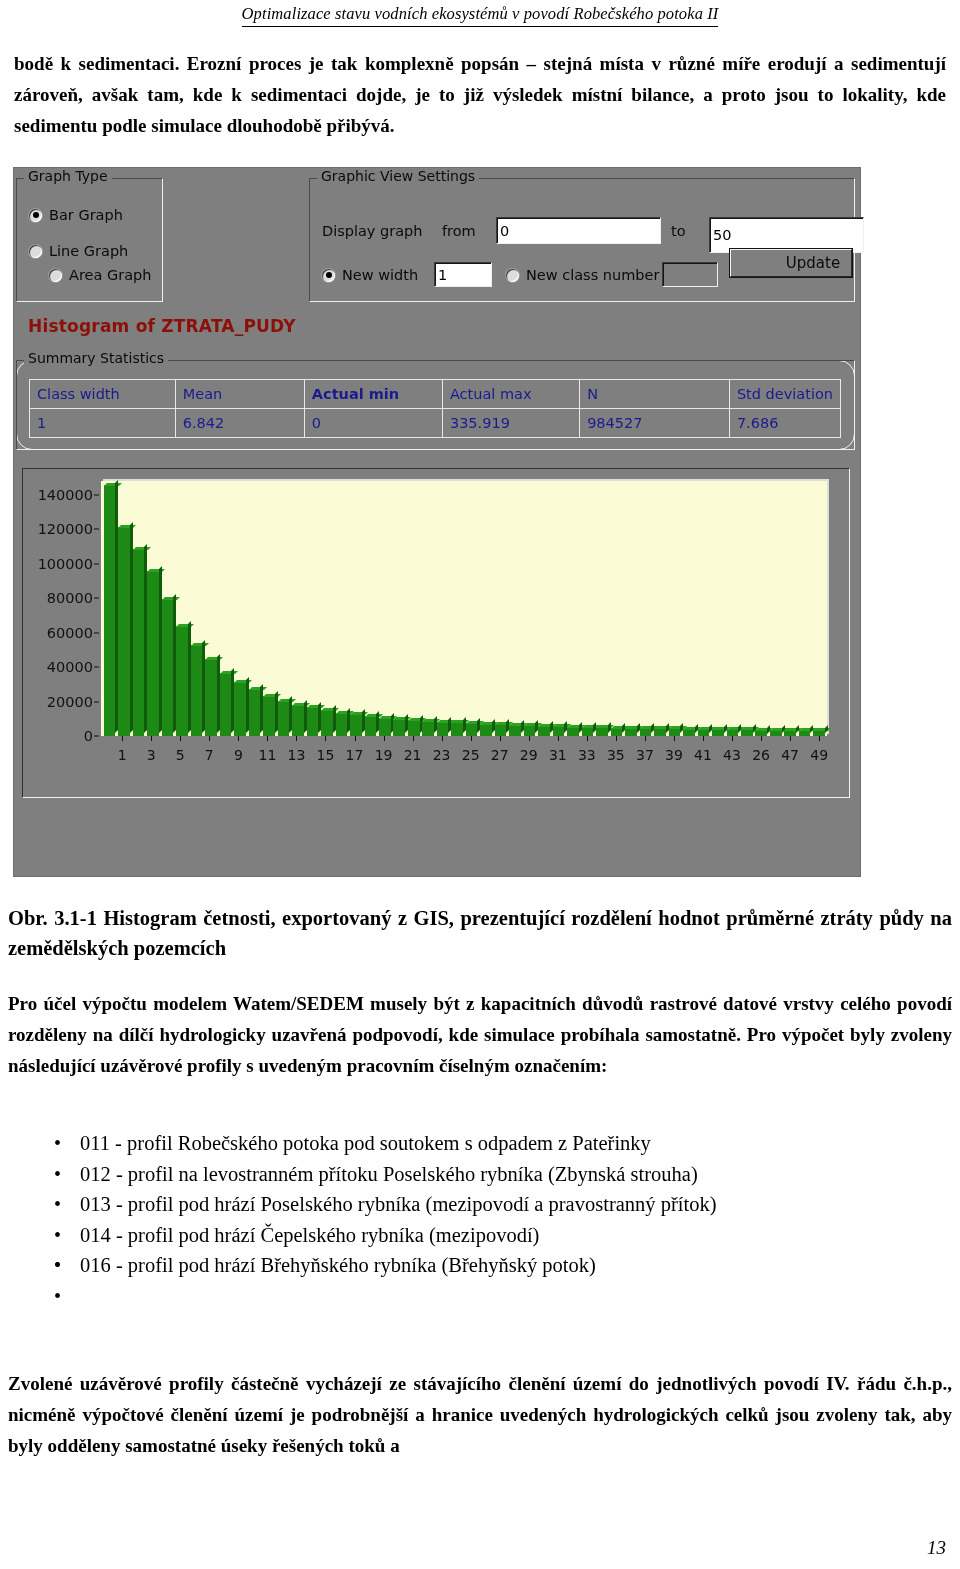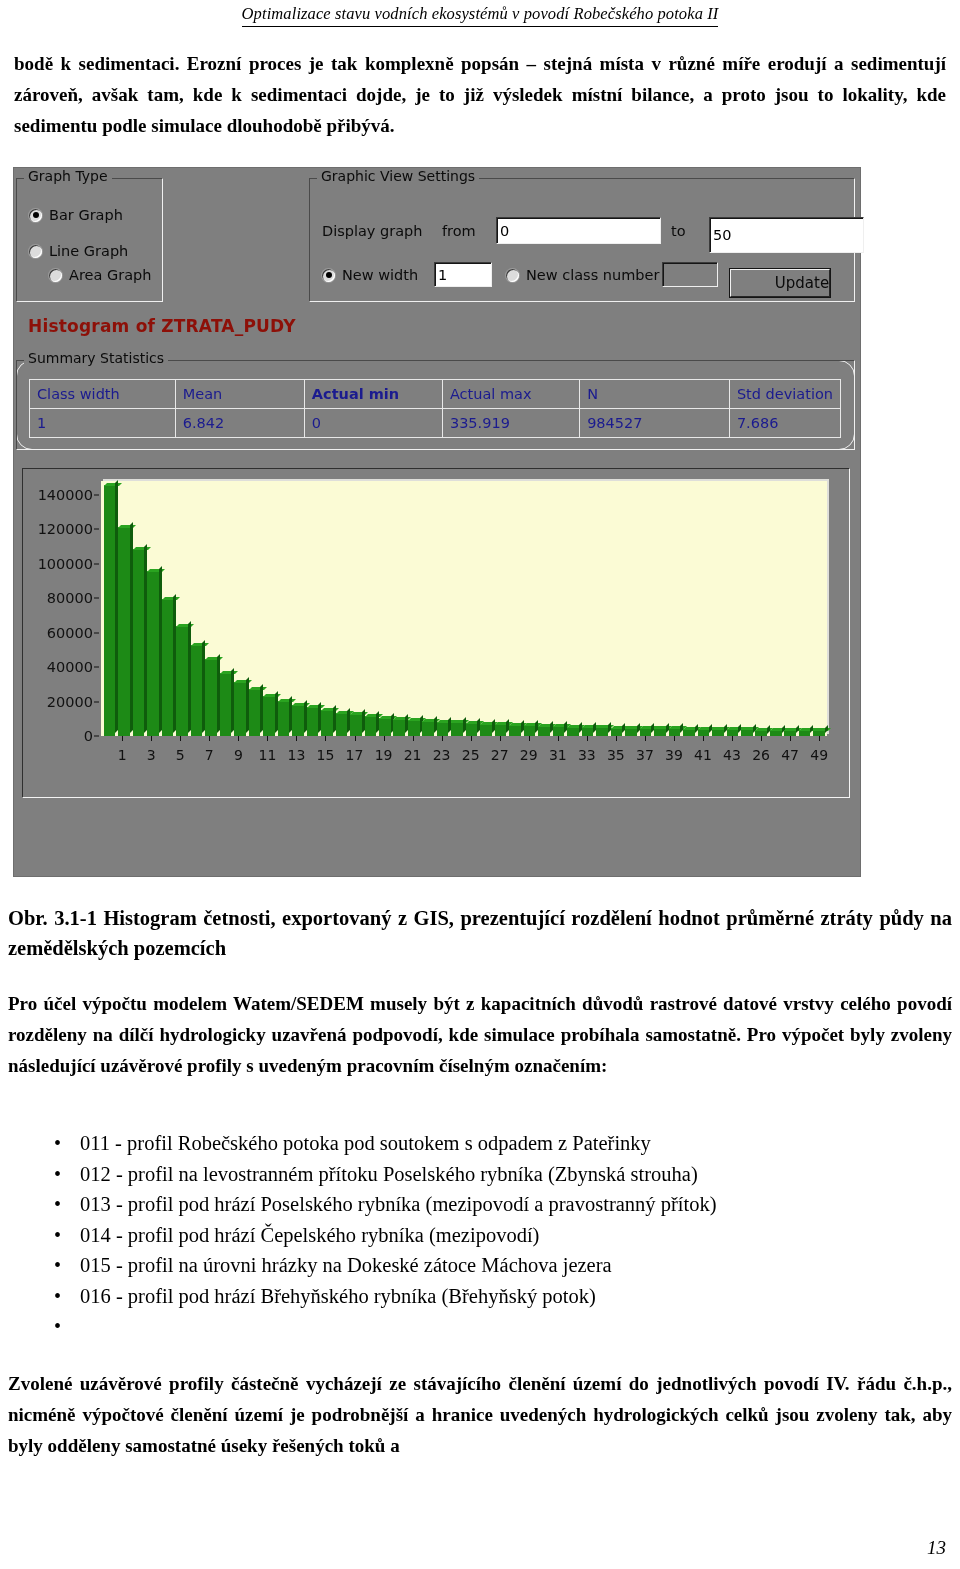--- a/index.html
+++ b/index.html
@@ -241,21 +241,21 @@
         <span class="rlab">New width</span>
       </div>
       <div class="tbox" style="left:124px;top:83px;width:58px;height:25px;">1</div>
 
       <div class="radio" style="left:196px;top:88px;">
         <span class="rdot"></span>
         <span class="rlab">New class number</span>
       </div>
       <div class="tbox disabled" style="left:352px;top:83px;width:56px;height:25px;"></div>
 
-      <div class="btn" style="left:420px;top:90px;width:100px;height:28px;padding-left:44px;">Update</div>
+      <div class="btn" style="left:420px;top:70px;width:122px;height:28px;padding-left:44px;">Update</div>
     </div>
 
     <div class="histtitle" style="left:14px;top:148px;">Histogram of ZTRATA_PUDY</div>
 
     <div class="gbox" style="left:2px;top:192px;width:837px;height:88px;border-radius:16px;">
       <span class="glab">Summary Statistics</span>
 
       <table class="sumstat" style="top:18px;left:12px;width:812px;">
         <tbody>
             <tr>
@@ -409,21 +409,21 @@
 
   <div class="caption">Obr. 3.1-1 Histogram četnosti, exportovaný z GIS, prezentující rozdělení hodnot průměrné ztráty půdy na zemědělských pozemcích</div>
 
   <div class="para p-mid">Pro účel výpočtu modelem Watem/SEDEM musely být z kapacitních důvodů rastrové datové vrstvy celého povodí rozděleny na dílčí hydrologicky uzavřená podpovodí, kde simulace probíhala samostatně. Pro výpočet byly zvoleny následující uzávěrové profily s uvedeným pracovním číselným označením:</div>
 
   <ul class="profiles" id="profiles">
       <li><span class="bul">•</span><span>011 - profil Robečského potoka pod soutokem s odpadem z Pateřinky</span></li>
       <li><span class="bul">•</span><span>012 - profil na levostranném přítoku Poselského rybníka (Zbynská strouha)</span></li>
       <li><span class="bul">•</span><span>013 - profil pod hrází Poselského rybníka (mezipovodí a pravostranný přítok)</span></li>
       <li><span class="bul">•</span><span>014 - profil pod hrází Čepelského rybníka (mezipovodí)</span></li>
-      <li><span class="bul">•</span><span>015 - profil na úrovni hrázky na Dokeské zátoce Máchova jezera</span></li>
+      <li><span class="bul">•</span></li>
       <li><span class="bul">•</span><span>016 - profil pod hrází Břehyňského rybníka (Břehyňský potok)</span></li>
       <li><span class="bul">•</span></li>
     </ul>
 
   <div class="para p-end">Zvolené uzávěrové profily částečně vycházejí ze stávajícího členění území do jednotlivých povodí IV. řádu č.h.p., nicméně výpočtové členění území je podrobnější a hranice uvedených hydrologických celků jsou zvoleny tak, aby byly odděleny samostatné úseky řešených toků a</div>
 
   <div class="pagenum">13</div>
 
 </div>
 

